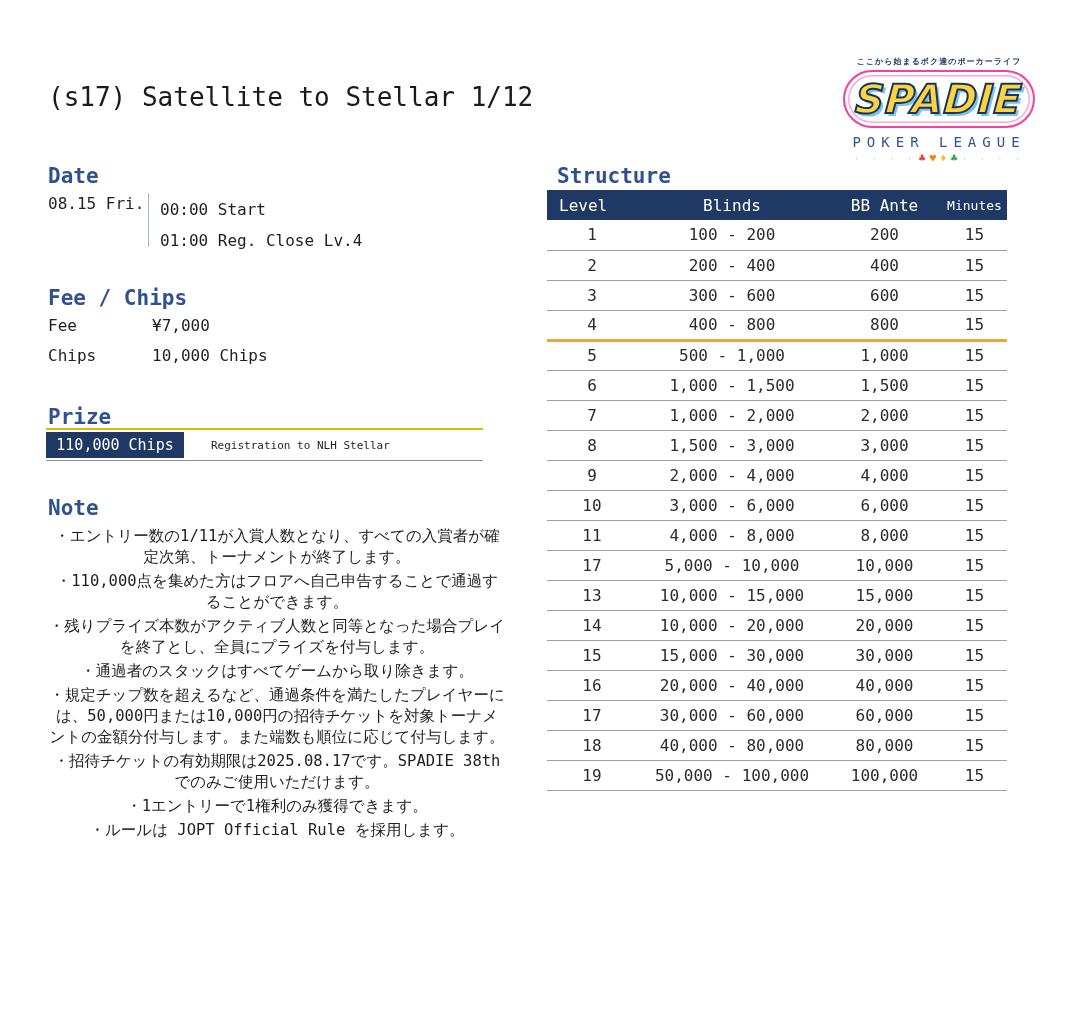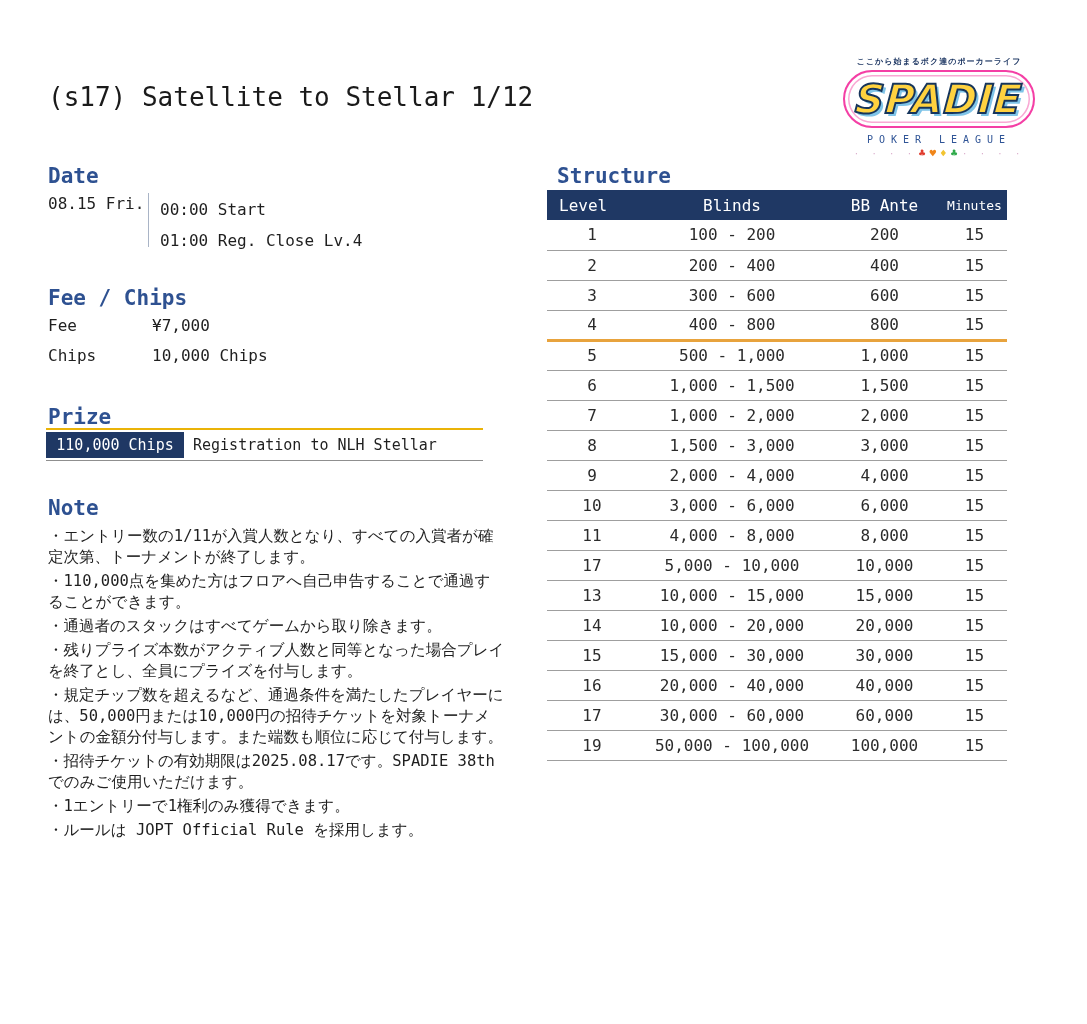--- a/index.html
+++ b/index.html
@@ -20,21 +20,21 @@
   #title{left:48px;top:82px;font-size:26px;font-weight:normal;letter-spacing:0px;color:#1a1a1a;white-space:nowrap;}
 
   
   #logo{left:843px;top:56px;width:192px;text-align:center;}
   #logo .tagline{font-size:8px;letter-spacing:1px;color:var(--navy);font-weight:bold;white-space:nowrap;}
   #logo .frame{position:relative;margin-top:3px;height:58px;border:2px solid #f43fa5;border-radius:29px;
     box-shadow:inset 0 0 0 3px #fff, inset 0 0 0 4.5px #f9a8d4;}
   #logo .brand{position:absolute;left:0;right:0;top:4px;font-family:"DejaVu Sans",sans-serif;
     font-size:40px;font-weight:900;font-style:italic;letter-spacing:1px;color:#ffd23f;
     -webkit-text-stroke:2px #16355c;text-shadow:3px 3px 0 #7fc4e8;transform:skewX(-4deg);}
-  #logo .subtitle{margin-top:6px;font-size:10px;letter-spacing:6px;color:#2f5496;white-space:nowrap;}
+  #logo .subtitle{margin-top:6px;font-size:14px;letter-spacing:6px;color:#2f5496;white-space:nowrap;}
   #logo .suits{margin-top:2px;font-size:11px;letter-spacing:2px;}
   #logo .suits .dots{color:#d8a8c8;font-size:8px;letter-spacing:4px;}
   #logo .suits span{padding:0 1px;}
 
   
   .section-heading{font-size:21px;color:var(--heading-blue);white-space:nowrap;}
 
   
   #date-heading{left:48px;top:164px;}
   #date-day{left:48px;top:194px;font-size:16px;}
@@ -47,26 +47,26 @@
   .kv-value{left:152px;font-size:16px;}
   #fee-label,#fee-value{top:316px;}
   #chips-label,#chips-value{top:346px;}
 
   
   #prize-heading{left:48px;top:405px;}
   #prize-row{left:46px;top:428px;width:437px;border-top:2px solid #eab308;border-bottom:1px solid #8f8f8f;
     display:flex;align-items:center;padding:2px 0;}
   #prize-badge{width:138px;height:26px;background:var(--navy);color:#fff;font-size:15px;
     display:flex;align-items:center;justify-content:center;white-space:nowrap;}
-  #prize-desc{margin-left:9px;font-size:15px;white-space:nowrap;}
+  #prize-desc{margin-left:27px;font-size:11px;white-space:nowrap;}
 
   
   #note-heading{left:48px;top:496px;}
   #note-list{left:48px;top:526px;width:458px;list-style:none;font-size:15.5px;line-height:21px;}
-  #note-list li{margin-bottom:3px;text-indent:0;}
+  #note-list li{margin-bottom:3px;text-indent:0;text-align:center;}
 
   
   #structure-heading{left:557px;top:164px;}
   #structure-table-wrap{left:547px;top:190px;width:460px;}
   table{border-collapse:collapse;width:460px;table-layout:fixed;}
   thead th{background:var(--navy);color:#fff;font-weight:normal;font-size:16px;height:30px;text-align:center;}
   th.c-level{width:90px;text-align:left;padding-left:12px;}
   th.c-blinds{width:190px;}
   th.c-ante{width:115px;}
   th.c-minutes{width:65px;font-size:13px;}
@@ -105,22 +105,22 @@
   <h2 id="prize-heading" class="abs section-heading">Prize</h2>
   <div id="prize-row" class="abs">
     <div id="prize-badge">110,000 Chips</div>
     <div id="prize-desc">Registration to NLH Stellar</div>
   </div>
 
   <h2 id="note-heading" class="abs section-heading">Note</h2>
   <ul id="note-list" class="abs">
       <li>・エントリー数の1/11が入賞人数となり、すべての入賞者が確定次第、トーナメントが終了します。</li>
       <li>・110,000点を集めた方はフロアへ自己申告することで通過することができます。</li>
+      <li>・残りプライズ本数がアクティブ人数と同等となった場合プレイを終了とし、全員にプライズを付与します。</li>
       <li>・通過者のスタックはすべてゲームから取り除きます。</li>
-      <li>・残りプライズ本数がアクティブ人数と同等となった場合プレイを終了とし、全員にプライズを付与します。</li>
       <li>・規定チップ数を超えるなど、通過条件を満たしたプレイヤーには、50,000円または10,000円の招待チケットを対象トーナメントの金額分付与します。また端数も順位に応じて付与します。</li>
       <li>・招待チケットの有効期限は2025.08.17です。SPADIE 38thでのみご使用いただけます。</li>
       <li>・1エントリーで1権利のみ獲得できます。</li>
       <li>・ルールは JOPT Official Rule を採用します。</li>
     </ul>
 
   <h2 id="structure-heading" class="abs section-heading">Structure</h2>
   <div id="structure-table-wrap" class="abs">
     <table>
       <thead>
@@ -228,20 +228,26 @@
             <td class="c-ante">40,000</td>
             <td class="c-minutes">15</td>
           </tr>
           <tr>
             <td class="c-level">17</td>
             <td class="c-blinds">30,000 - 60,000</td>
             <td class="c-ante">60,000</td>
             <td class="c-minutes">15</td>
           </tr>
           <tr>
+            <td class="c-level">18</td>
+            <td class="c-blinds">40,000 - 80,000</td>
+            <td class="c-ante">80,000</td>
+            <td class="c-minutes">15</td>
+          </tr>
+          <tr>
             <td class="c-level">19</td>
             <td class="c-blinds">50,000 - 100,000</td>
             <td class="c-ante">100,000</td>
             <td class="c-minutes">15</td>
           </tr>
         </tbody>
     </table>
   </div>
 
 </div>

